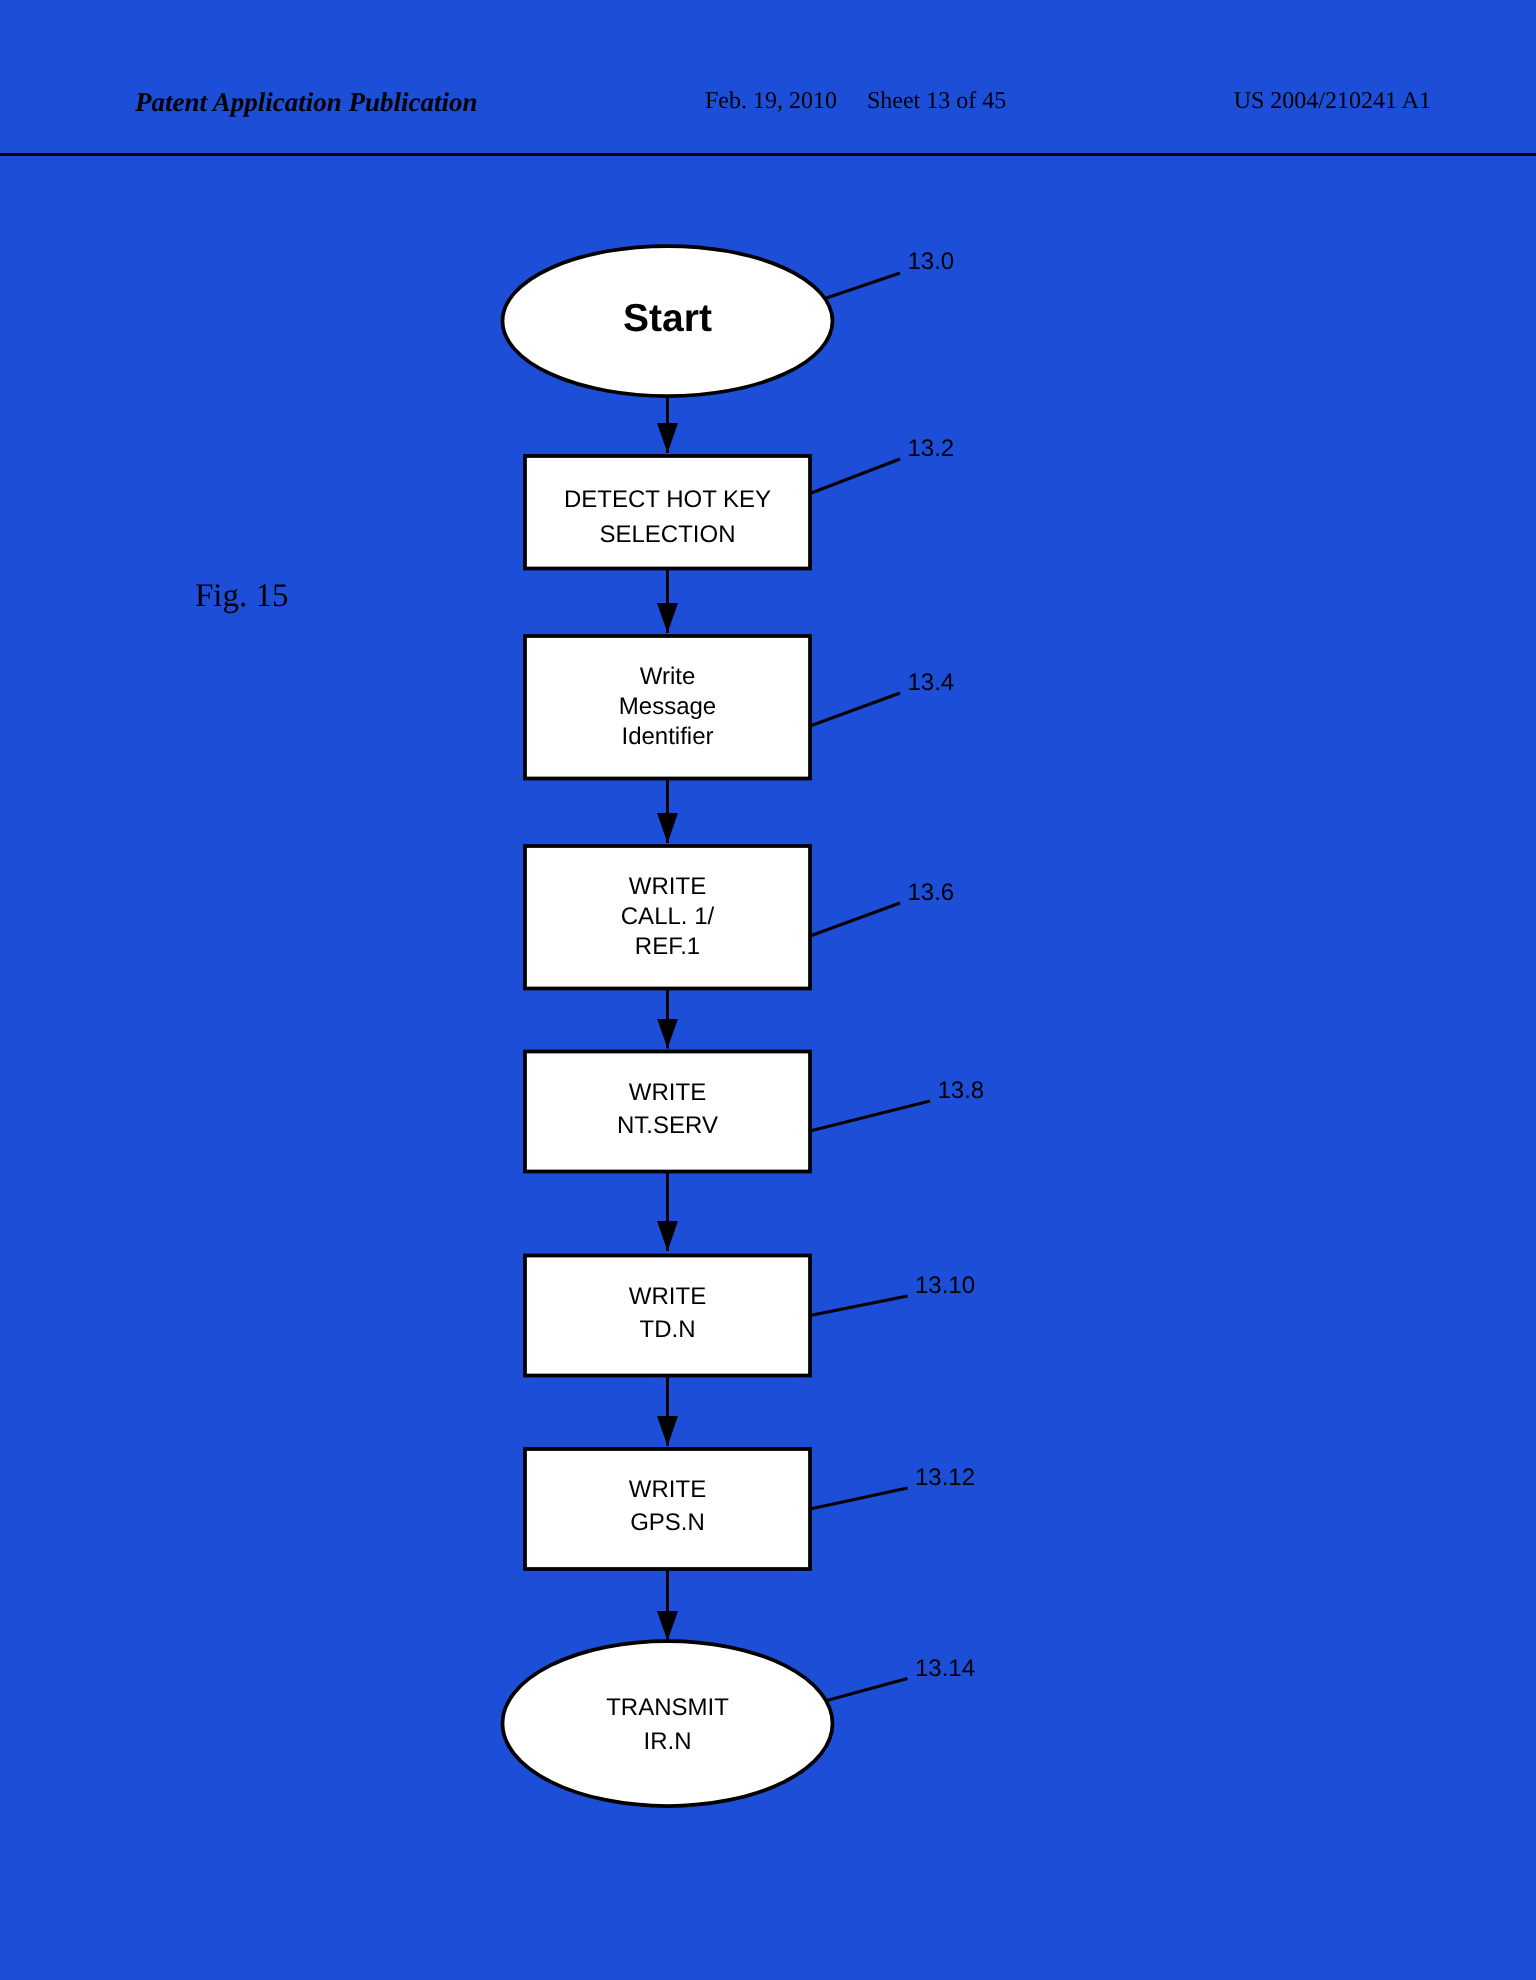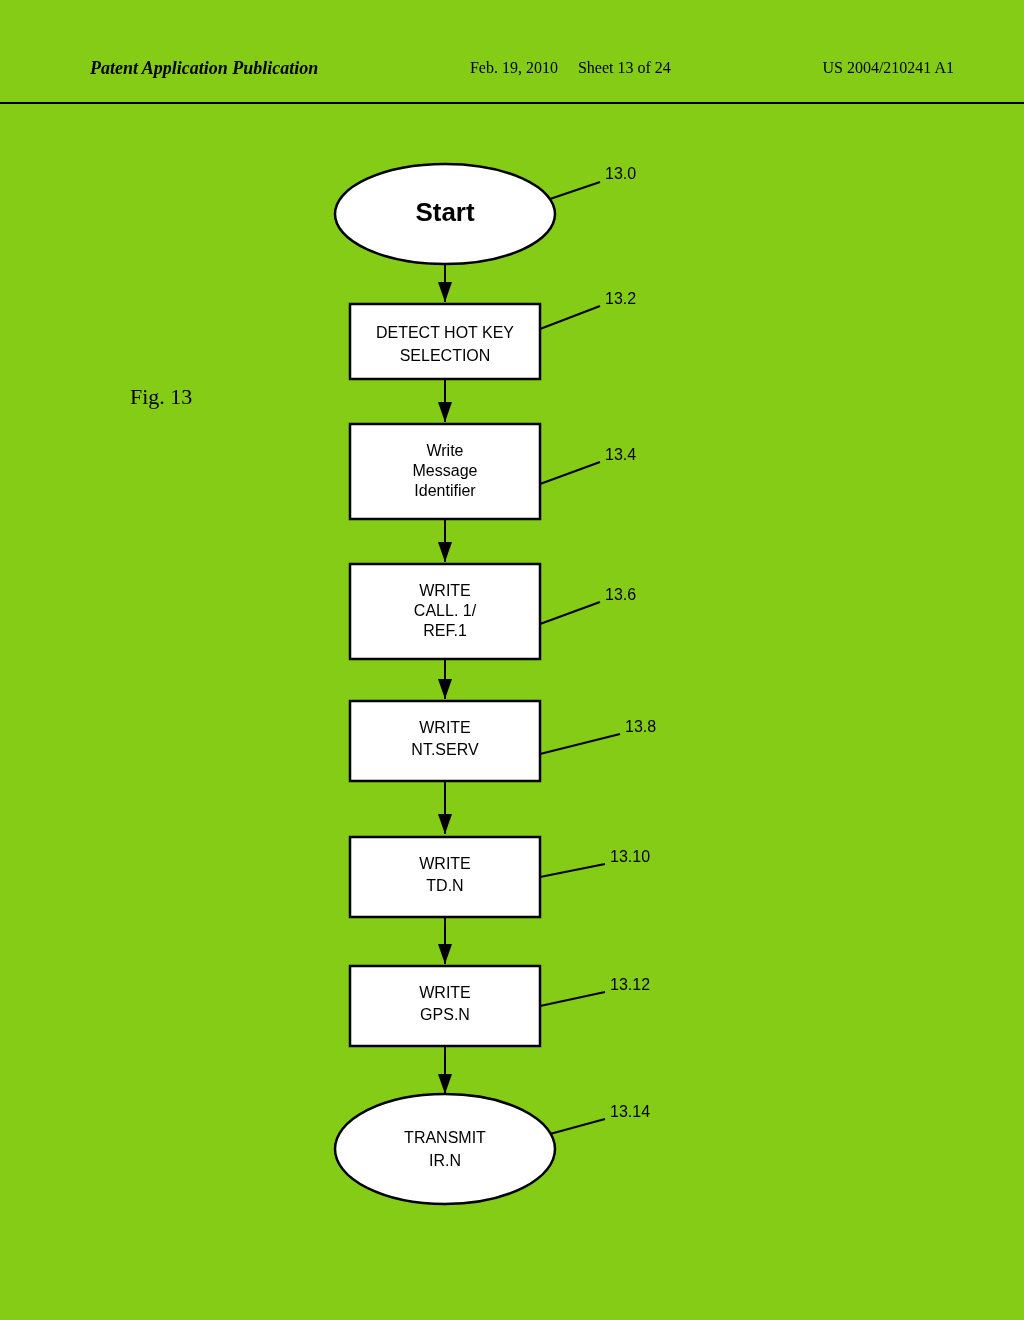--- a/index.html
+++ b/index.html
@@ -9,21 +9,21 @@
       font-family: 'Times New Roman', Times, serif;
       width: 1024px;
       min-height: 1320px;
       position: relative;
       overflow-x: hidden;
     }
 
     .page {
       width: 1024px;
       min-height: 1320px;
-      background: #84cc16;
+      background: #1d4ed8;
       position: relative;
       padding: 0;
     }
 
     
     .header {
       display: flex;
       justify-content: space-between;
       align-items: flex-start;
       padding: 55px 70px 20px 90px;
@@ -119,29 +119,29 @@
   </style>
 </head>
 <body>
 
 <div class="page">
 
   <div class="header">
     <div class="header-left">Patent Application Publication</div>
     <div class="header-center">
       <span>Feb. 19, 2010</span>&nbsp;&nbsp;&nbsp;&nbsp;
-      <span>Sheet 13 of 24</span>
+      <span>Sheet 13 of 45</span>
     </div>
     <div class="header-right">US 2004/210241 A1</div>
   </div>
 
   <div class="content">
 
     <div class="fig-label" style="position:absolute; left:130px; top:280px; font-size:22px;">
-      <span>Fig. 13</span>
+      <span>Fig. 15</span>
     </div>
 
     <svg class="flowchart-svg" width="500" height="1100" viewBox="0 0 500 1100" style="display:block; margin: 10px auto; margin-left: 260px;">
 
       <defs>
         <marker id="arrowhead" markerWidth="10" markerHeight="7" refX="10" refY="3.5" orient="auto">
           <polygon points="0 0, 10 3.5, 0 7" class="arrow-head"></polygon>
         </marker>
       </defs>
 

